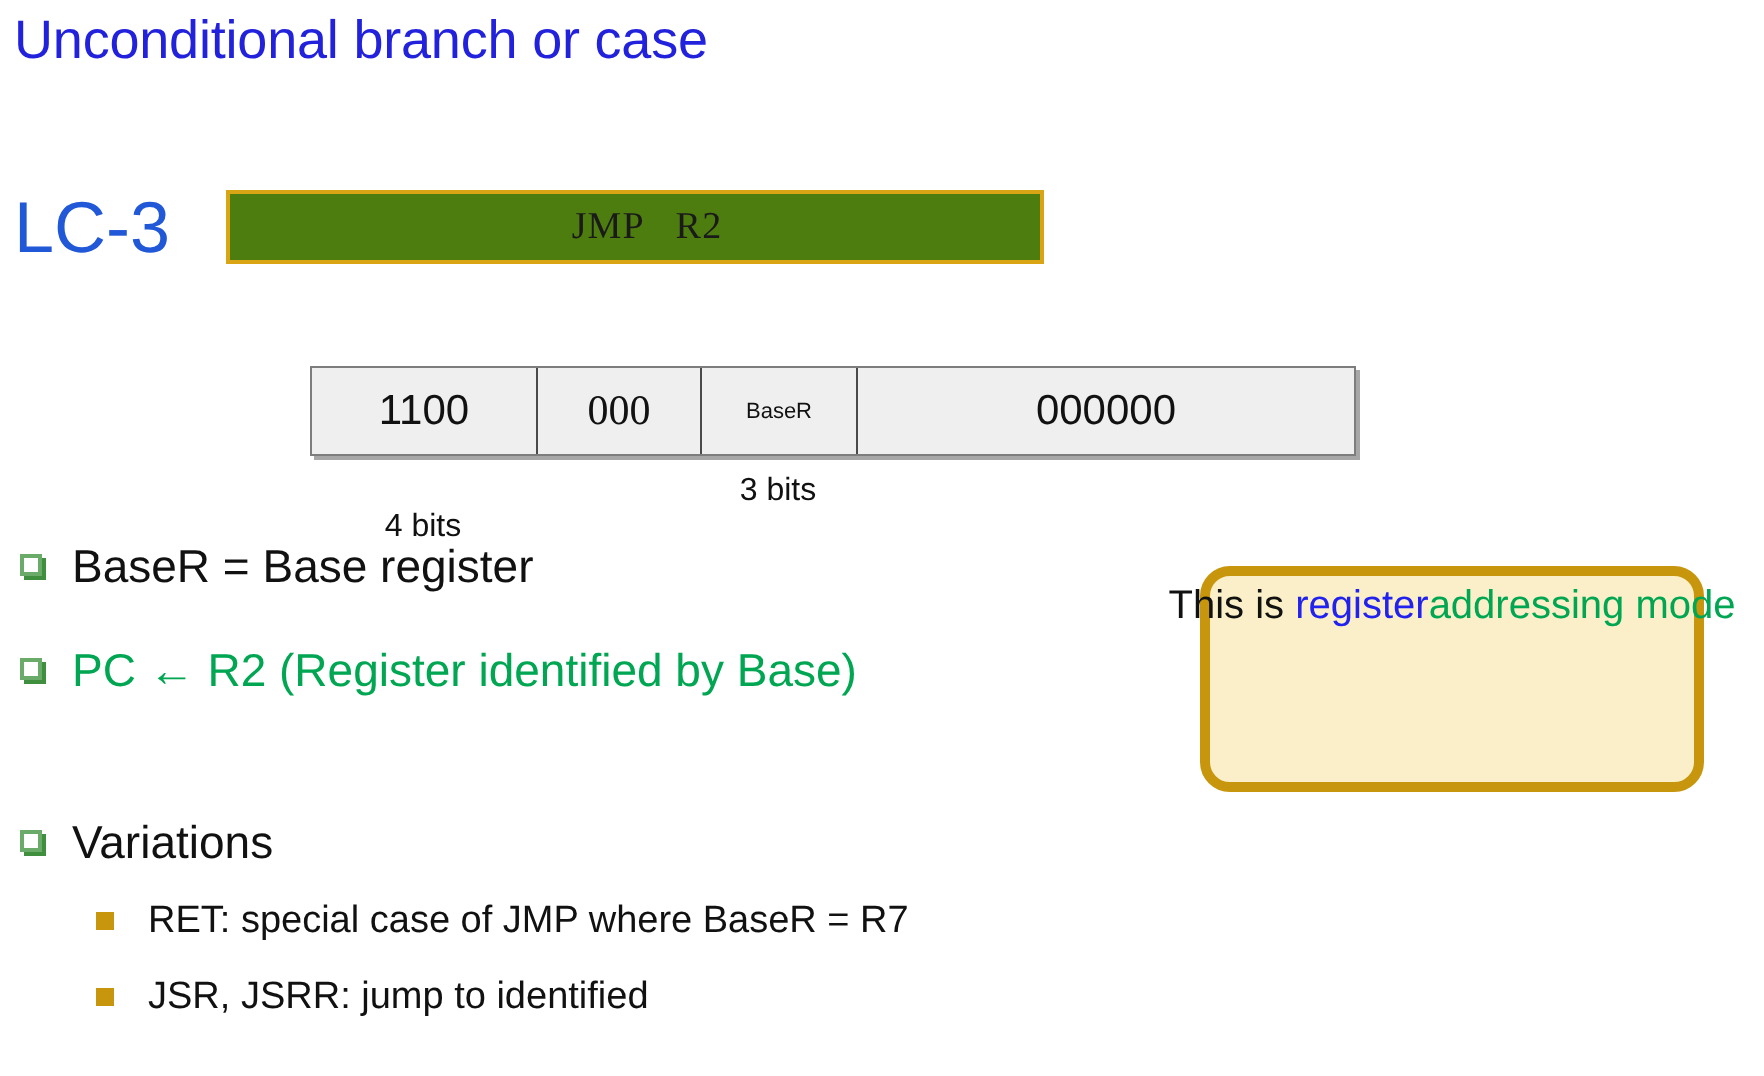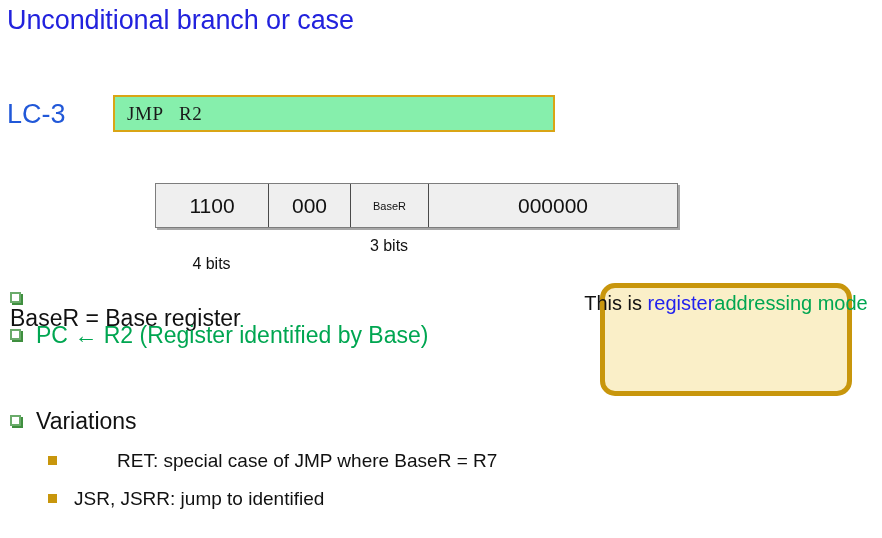--- a/index.html
+++ b/index.html
@@ -27,38 +27,39 @@
     color: #2222dd;
     white-space: nowrap;
     letter-spacing: -0.1px;
   }
 
   
   #lc3-label {
     position: absolute;
     left: 7px;
     top: 98px;
-    font-size: 27px;
+    font-size: 36px;
     line-height: 32px;
     color: #2158d8;
     white-space: nowrap;
     text-align: center;
   }
 
   
   #asm-box {
     position: absolute;
     left: 113px;
     top: 95px;
-    width: 442px;
+    width: 409px;
     height: 37px;
-    background: #86efac;
+    background: #4d7c0f;
     border: 2px solid #d9a515;
     display: flex;
     align-items: center;
+    justify-content: center;
   }
   #asm-text {
     font-family: "Liberation Serif", serif;
     font-size: 19px;
     color: #1a1a1a;
     white-space: pre;
     padding-left: 12px;
     letter-spacing: 0.6px;
   }
 
@@ -80,21 +81,21 @@
     justify-content: center;
     height: 100%;
     border-right: 1px solid #4a4a4a;
     font-size: 21px;
     color: #111111;
     overflow: hidden;
     white-space: nowrap;
   }
   #encoding-table .cell:last-child { border-right: none; }
   #encoding-table .c0 { width: 113px; }
-  #encoding-table .c1 { width: 82px; }
+  #encoding-table .c1 { width: 82px; font-family: Liberation Serif, serif; }
   #encoding-table .c2 { width: 78px; font-size: 11px; }
   #encoding-table .c3 { width: 248px; }
 
   
   .bits-caption {
     position: absolute;
     font-size: 16px;
     line-height: 20px;
     color: #111111;
     white-space: nowrap;
@@ -128,24 +129,24 @@
     height: 9px;
     margin-top: 9px;
     margin-right: 17px;
     flex: 0 0 auto;
     background: #c8960c;
   }
   .bullet-text { display: block; }
   .txt-black { color: #111111; }
   .txt-green { color: #00a651; }
 
-  #bullet-baser   { top: 283px; flex-direction: column; }
+  #bullet-baser   { top: 268px; }
   #bullet-pc      { top: 320px; }
   #bullet-variations { top: 406px; justify-content: center; }
-  #bullet-ret     { top: 447px; gap: 43px; }
+  #bullet-ret     { top: 447px; }
   #bullet-jsr     { top: 485px; }
 
   
   #callout-box {
     position: absolute;
     left: 600px;
     top: 283px;
     width: 252px;
     height: 113px;
     background: #faefc8;

